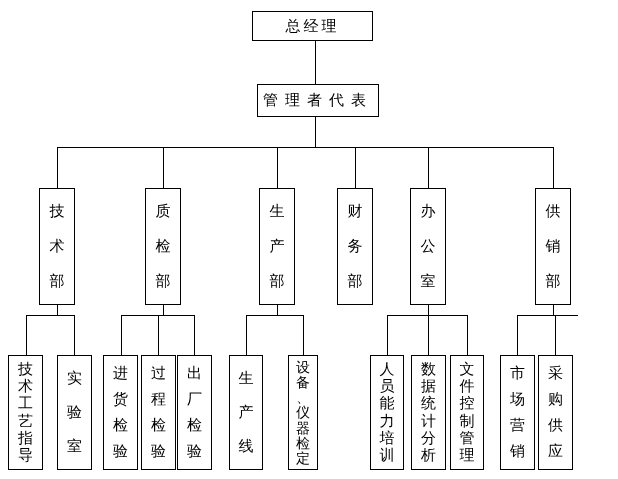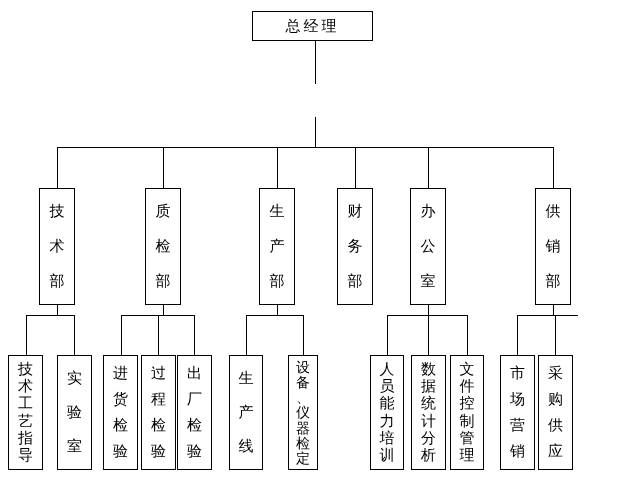--- a/index.html
+++ b/index.html
@@ -113,20 +113,21 @@
   <div class="line" id="l25"></div>
   <div class="line" id="l26"></div>
   <div class="line" id="l27"></div>
   <div class="line" id="l28"></div>
   <div class="line" id="l29"></div>
   <div class="line" id="l30"></div>
   <div class="line" id="l31"></div>
   <div class="line" id="l32"></div>
 
   <div class="hbox" id="b-root">总经理</div>
+  <div class="hbox" id="b-rep">管理者代表</div>
 
   <div class="vbox" id="d0">
       <span>技</span>
       <span>术</span>
       <span>部</span>
     </div>
   <div class="vbox" id="d1">
       <span>质</span>
       <span>检</span>
       <span>部</span>

